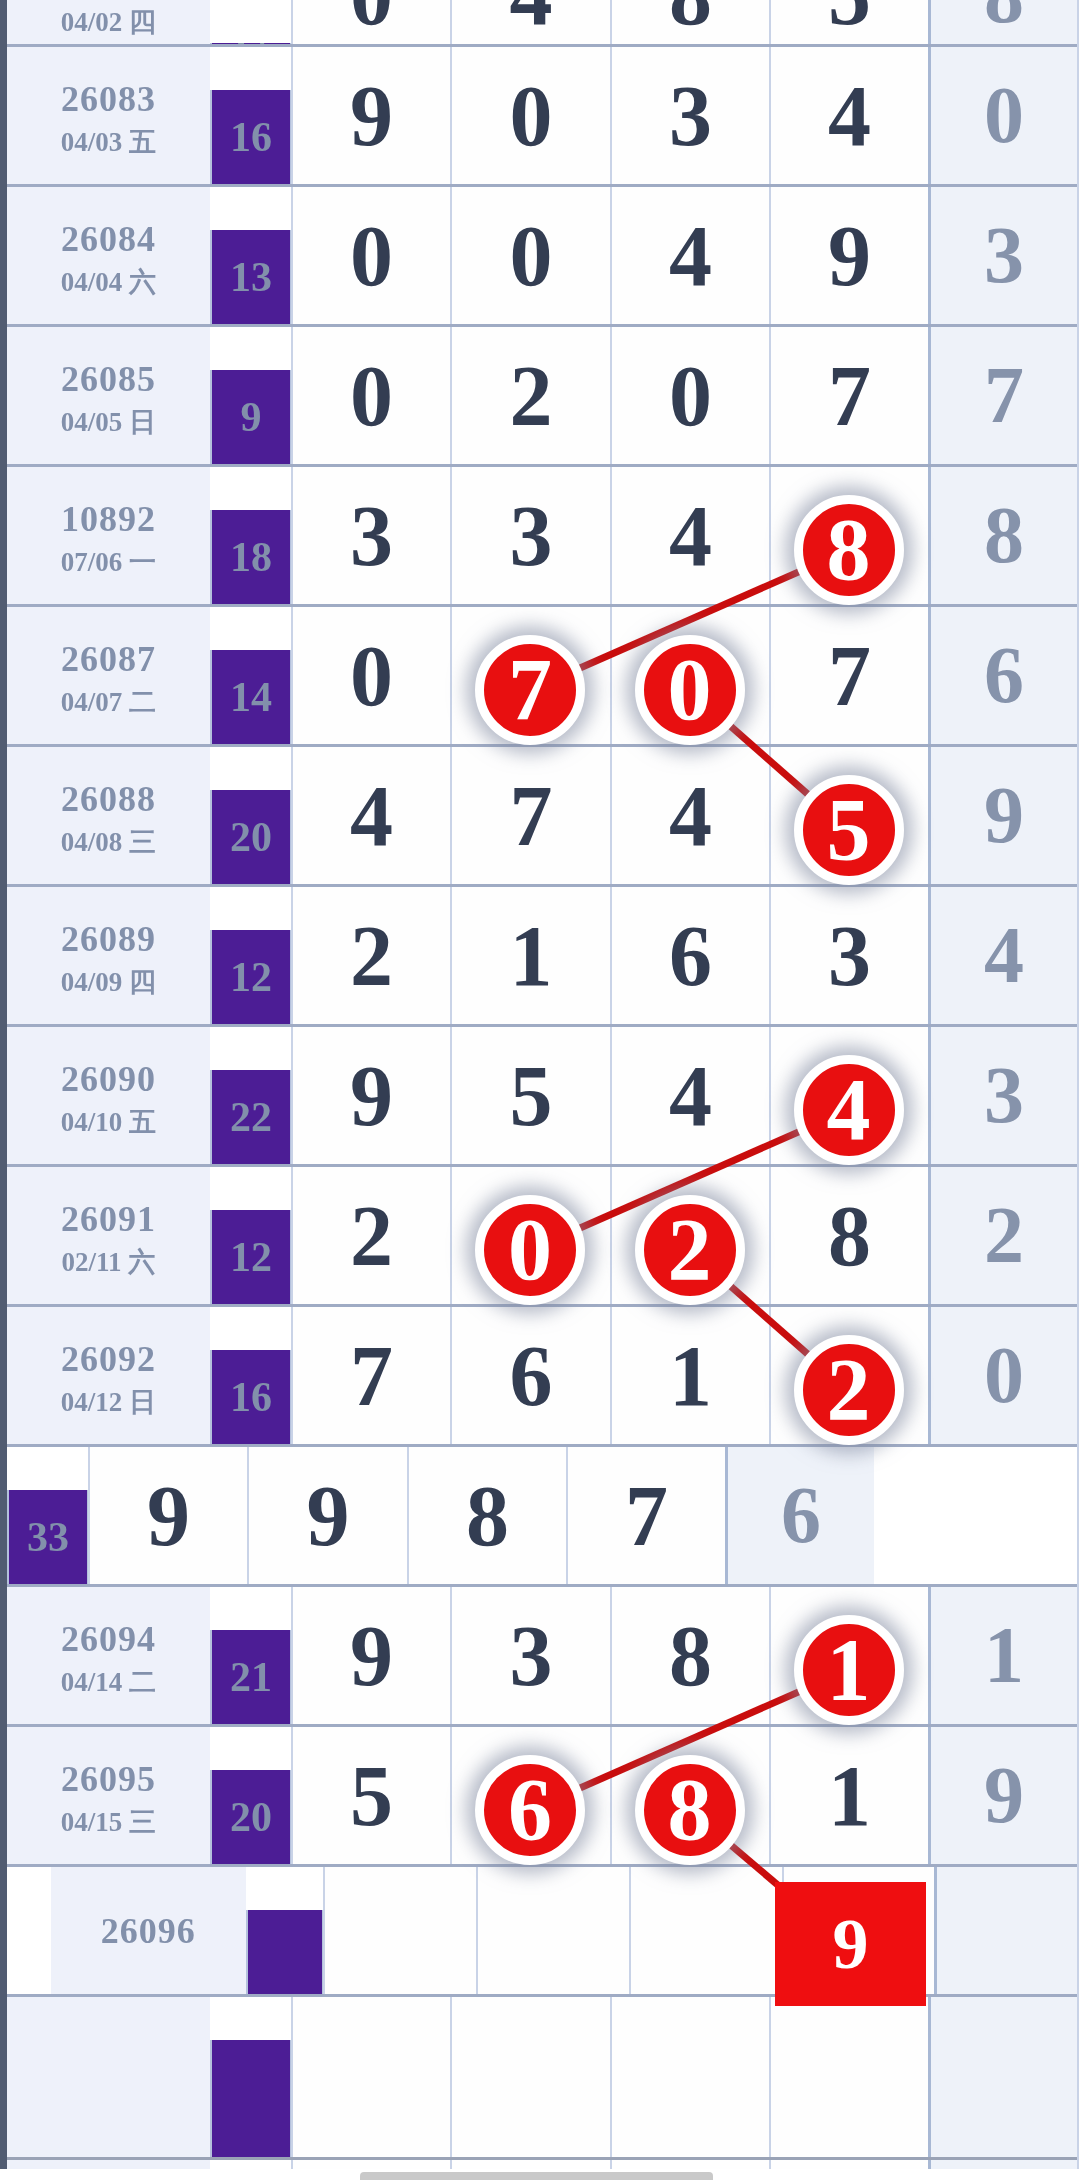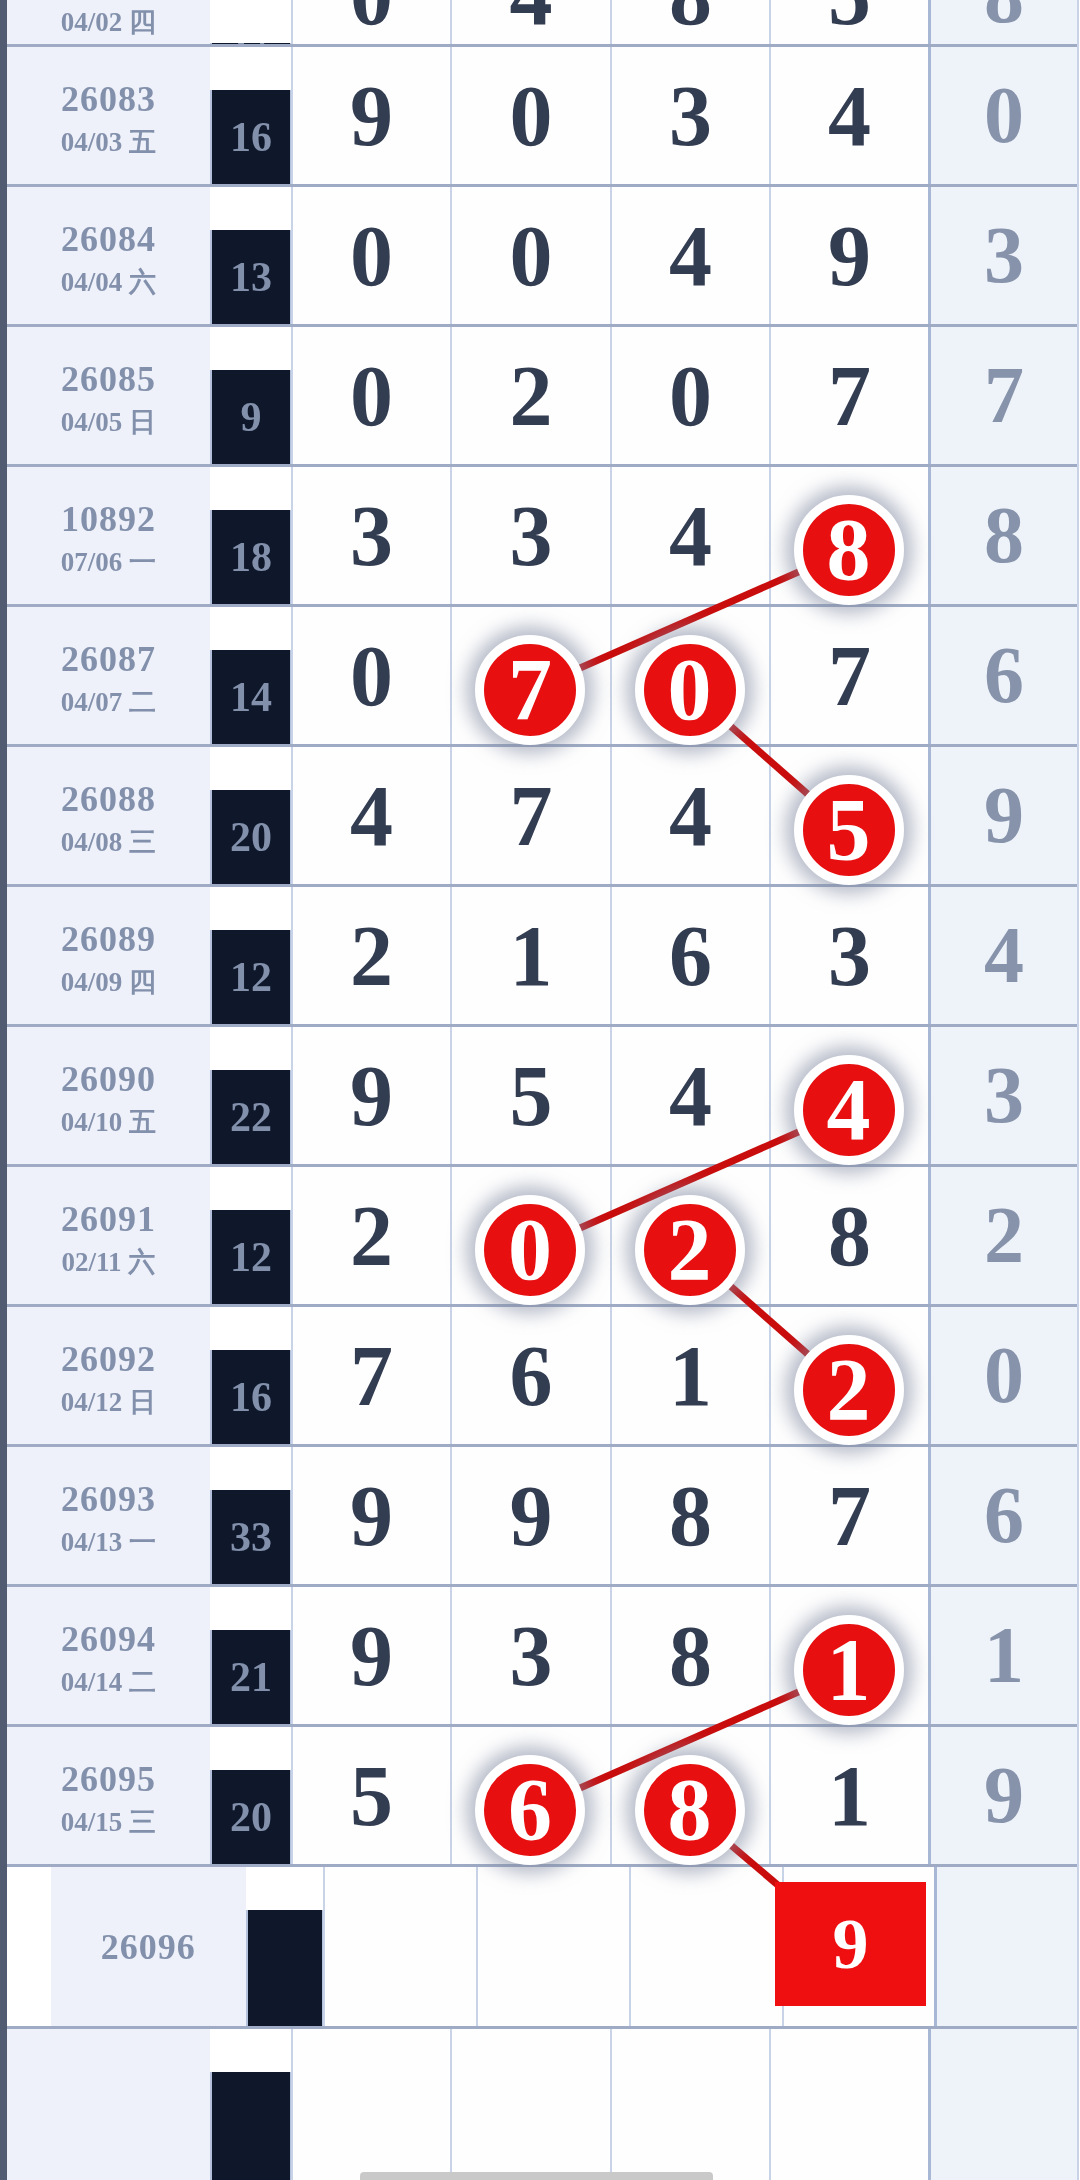--- a/index.html
+++ b/index.html
@@ -12,27 +12,27 @@
   
   #grid{
     position:absolute;left:0;top:0;width:1070px;
     border-left:7px solid #515c72;
     border-right:2px solid #c9d3e7;
   }
   .row{display:flex;width:1070px;box-sizing:border-box;border-top:3px solid #9fabc4;}
   .row.first{border-top:none;}
   .row.h-normal{height:140px;}
   .row.h-partial{height:44px;}
-  .row.h-next{height:162px;padding-left:44px;}
+  .row.h-next{height:130px;padding-left:44px;}
   .row.h-empty{height:163px;}
   .row.h-sliver{height:12px;border-top:3px solid #9aa3b6;}
   .cell{position:relative;box-sizing:border-box;overflow:hidden;border-left:2px solid #c9d3e7;}
   .cell:first-child{border-left:none;}
   .cell.period{width:203px;background:#eef1fa;display:flex;flex-direction:column;align-items:center;justify-content:center;}
-  .cell.sum{width:81px;background:#0f172a;border-left:2px solid #b4c1dc;border-right:1px solid #b4c1dc;
+  .cell.sum{width:81px;background:#4c1d95;border-left:2px solid #b4c1dc;border-right:1px solid #b4c1dc;
             display:flex;align-items:center;justify-content:center;margin-top:43px;}
   .cell.d{width:159px;background:#fefefe;display:flex;align-items:center;justify-content:center;}
   .cell.d.w160{width:160px;}
   .cell.tail{width:149px;background:#eef2f9;border-left:3px solid #a8b8d4;display:flex;align-items:center;justify-content:center;}
   .pnum{font-weight:bold;font-size:36px;line-height:52px;color:#8290ab;letter-spacing:1px;}
   .pdate{font-weight:bold;font-size:27px;line-height:34px;color:#8290ab;}
   .sum span{font-weight:bold;font-size:42px;color:#8290ab;}
   .d span{font-weight:bold;font-size:86px;color:#333d52;}
   .tail span{font-weight:bold;font-size:80px;color:#8693ab;}
   .hidden-digit{visibility:hidden;}
@@ -324,24 +324,20 @@
       <span>1</span>
     </div>
     <div class="cell d">
       <span class="hidden-digit">2</span>
     </div>
     <div class="cell tail">
       <span>0</span>
     </div>
   </div>
       <div class="row h-normal">
-    <div class="cell period">
-      <span class="pnum">26093</span>
-      <span class="pdate">04/13 一</span>
-    </div>
     <div class="cell sum">
       <span>33</span>
     </div>
     <div class="cell d">
       <span>9</span>
     </div>
     <div class="cell d w160">
       <span>9</span>
     </div>
     <div class="cell d">

